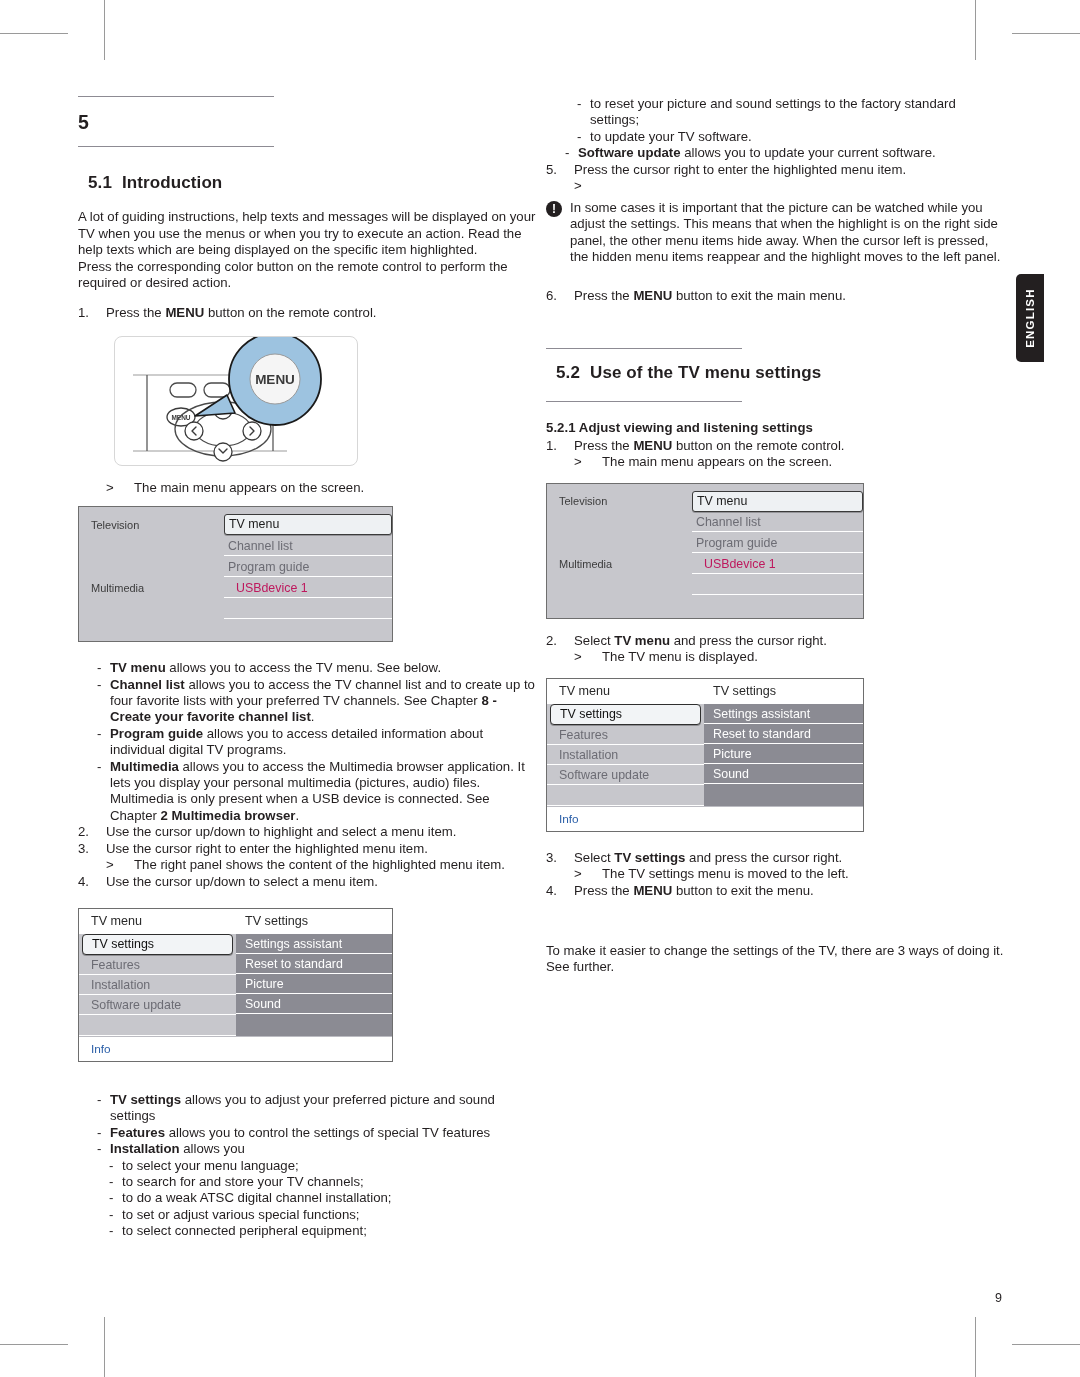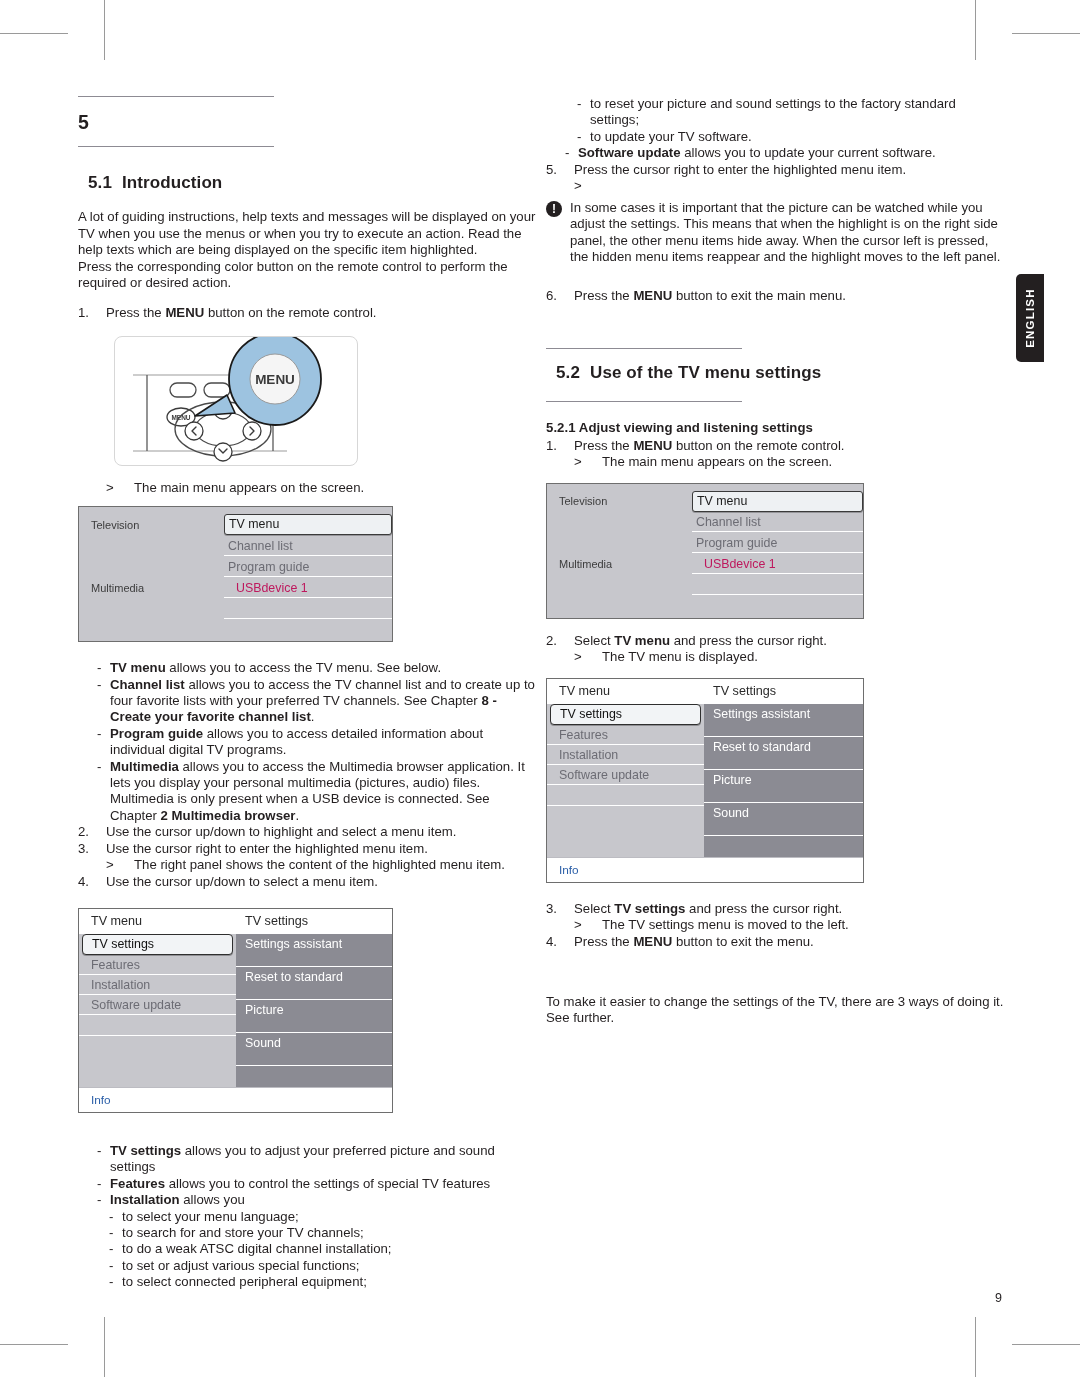--- a/index.html
+++ b/index.html
@@ -174,21 +174,21 @@
     font-size: 12.4px; color: #6c6c74;
     border-bottom: 1px solid #ffffff;
   }
   .sb-li.sel {
     background: #f2f4f6; border: 1px solid #2f2f2f; border-radius: 4px;
     color: #111; height: 21px; line-height: 19px;
     margin: 0 3px; padding-left: 9px;
     box-shadow: 0 1px 0 rgba(0,0,0,.28);
   }
   .sb-ri {
-    height: 33px; line-height: 20px; padding-left: 9px;
+    height: 20px; line-height: 20px; padding-left: 9px;
     font-size: 12.4px; color: #ffffff;
     border-bottom: 1px solid #ffffff;
   }
   .sb-blank-l { height: 21px; border-bottom: 1px solid #fff; }
   .sb-blank-r { height: 21px; }
   .sb-info {
     height: 25px; line-height: 25px; padding-left: 12px;
     font-size: 11.8px; color: #2b5fa8; background: #fff;
     border-top: 1px solid #bcbcc2;
   }

